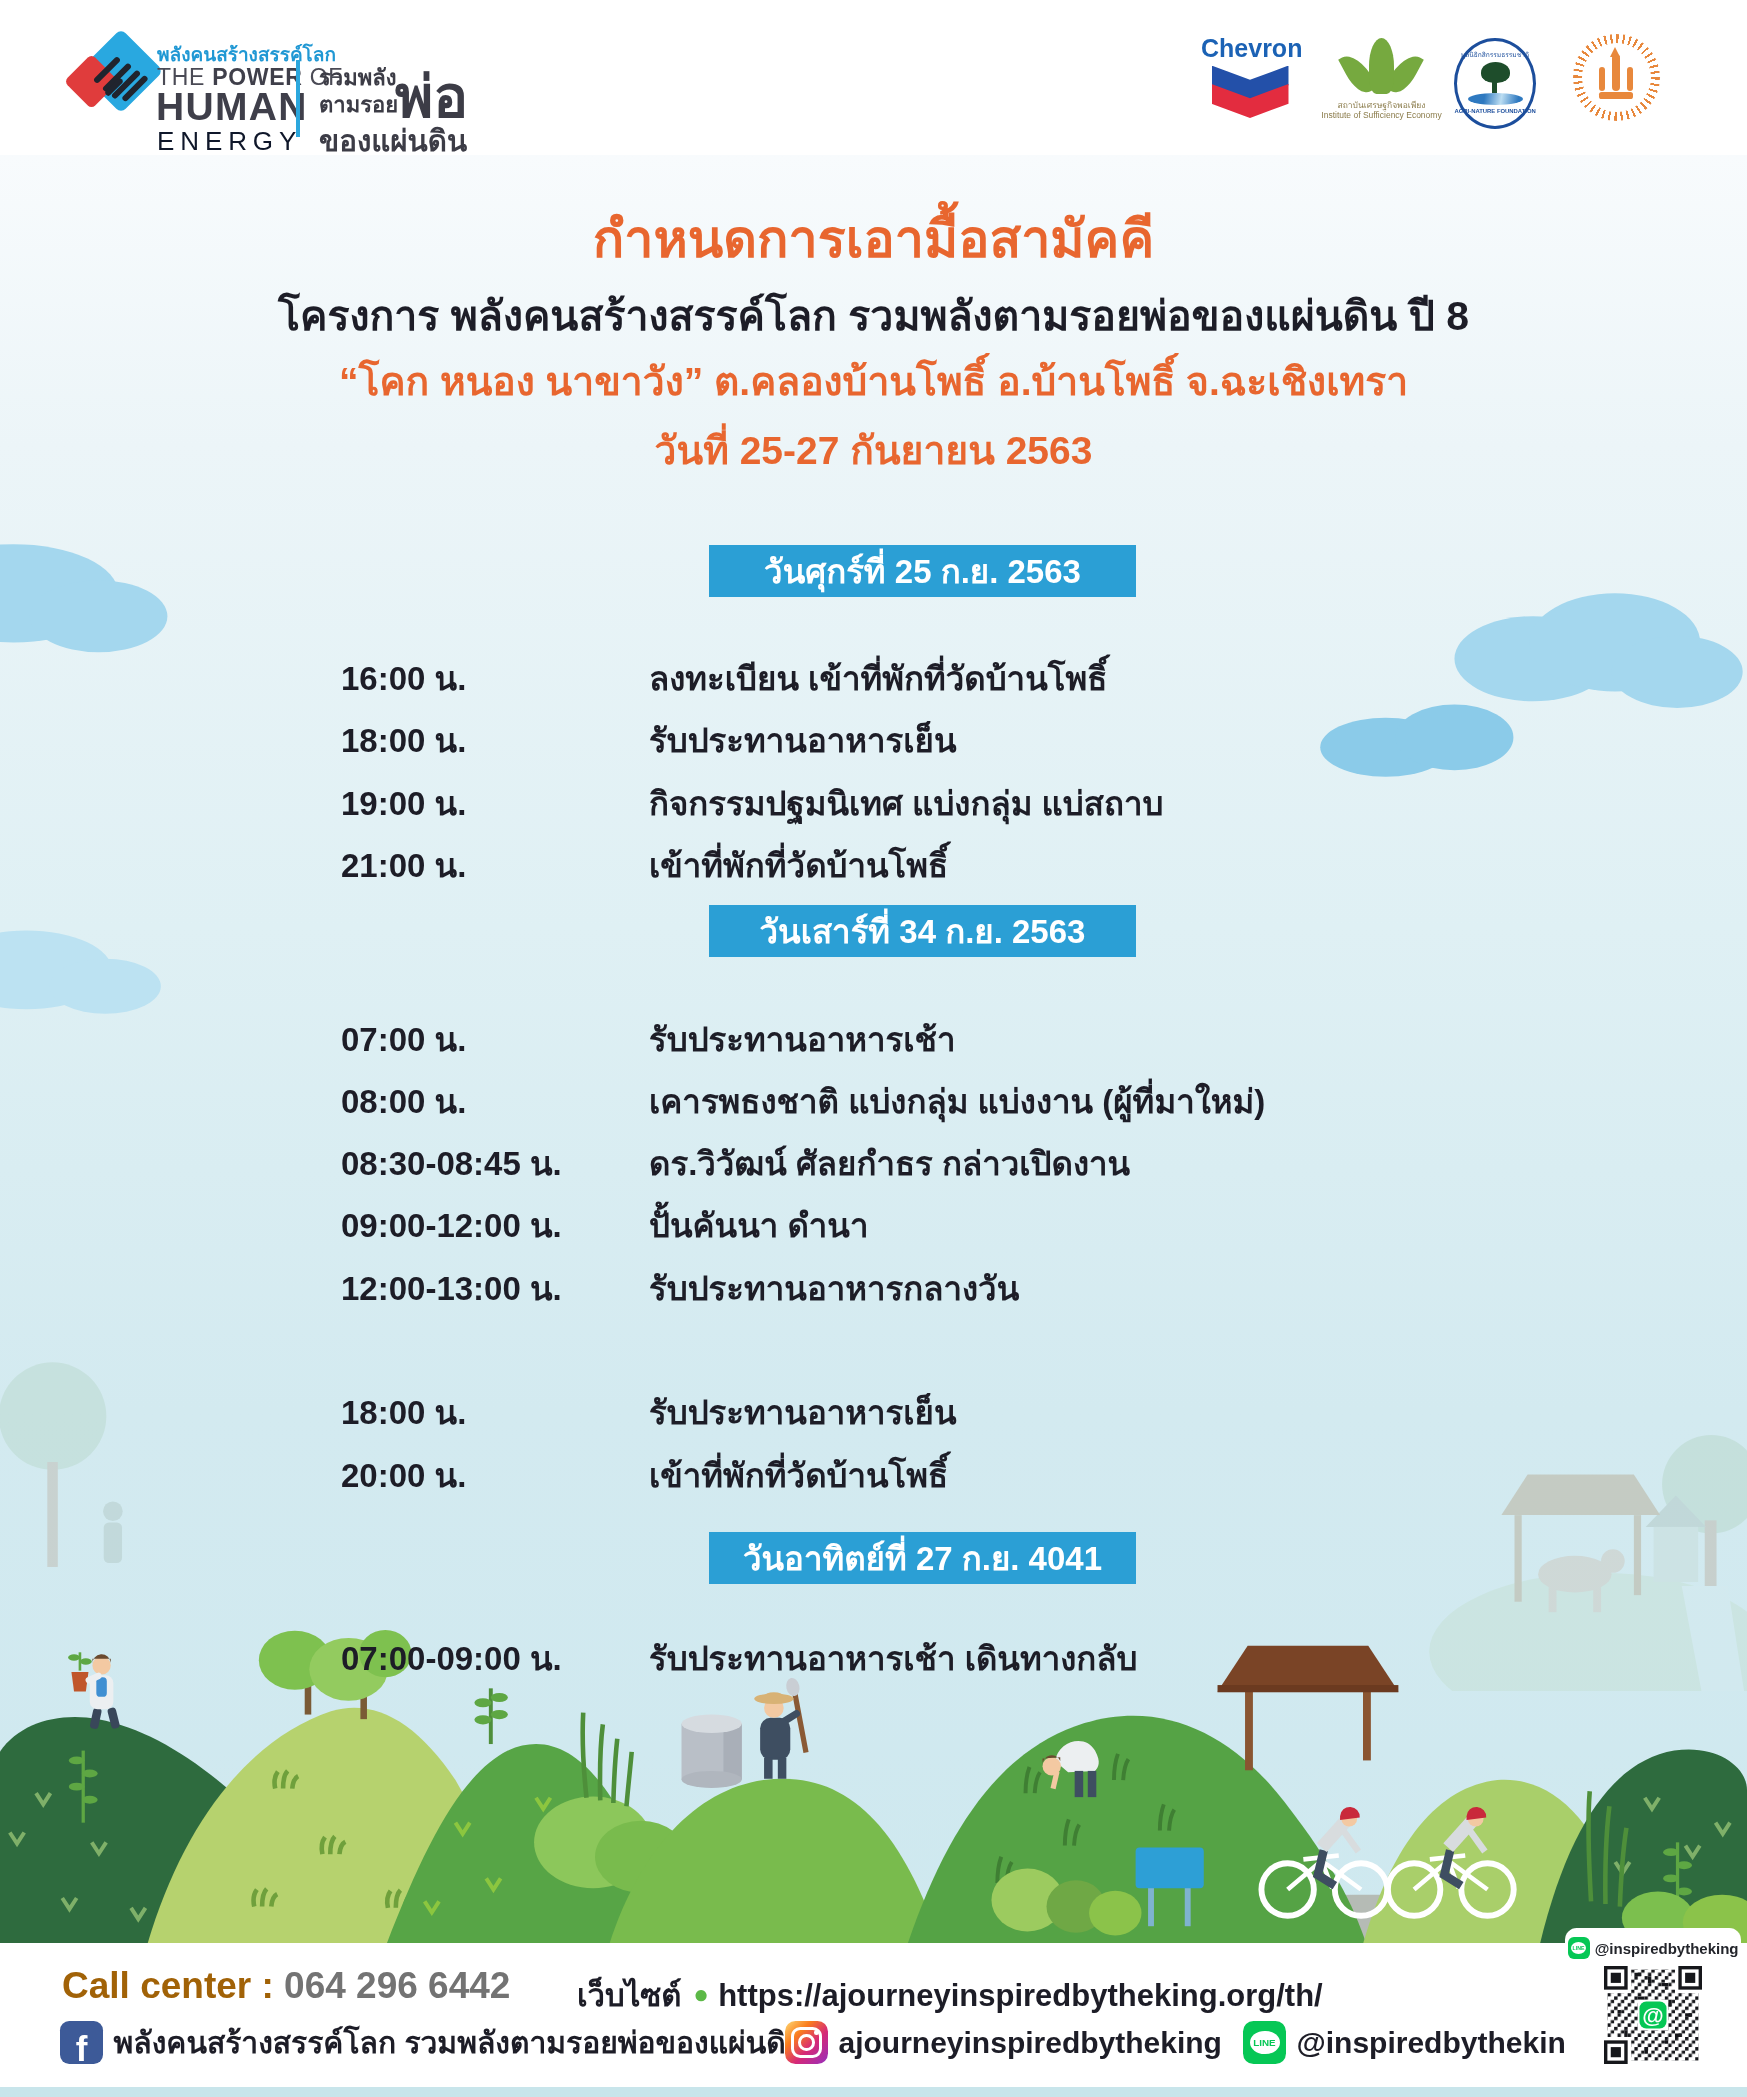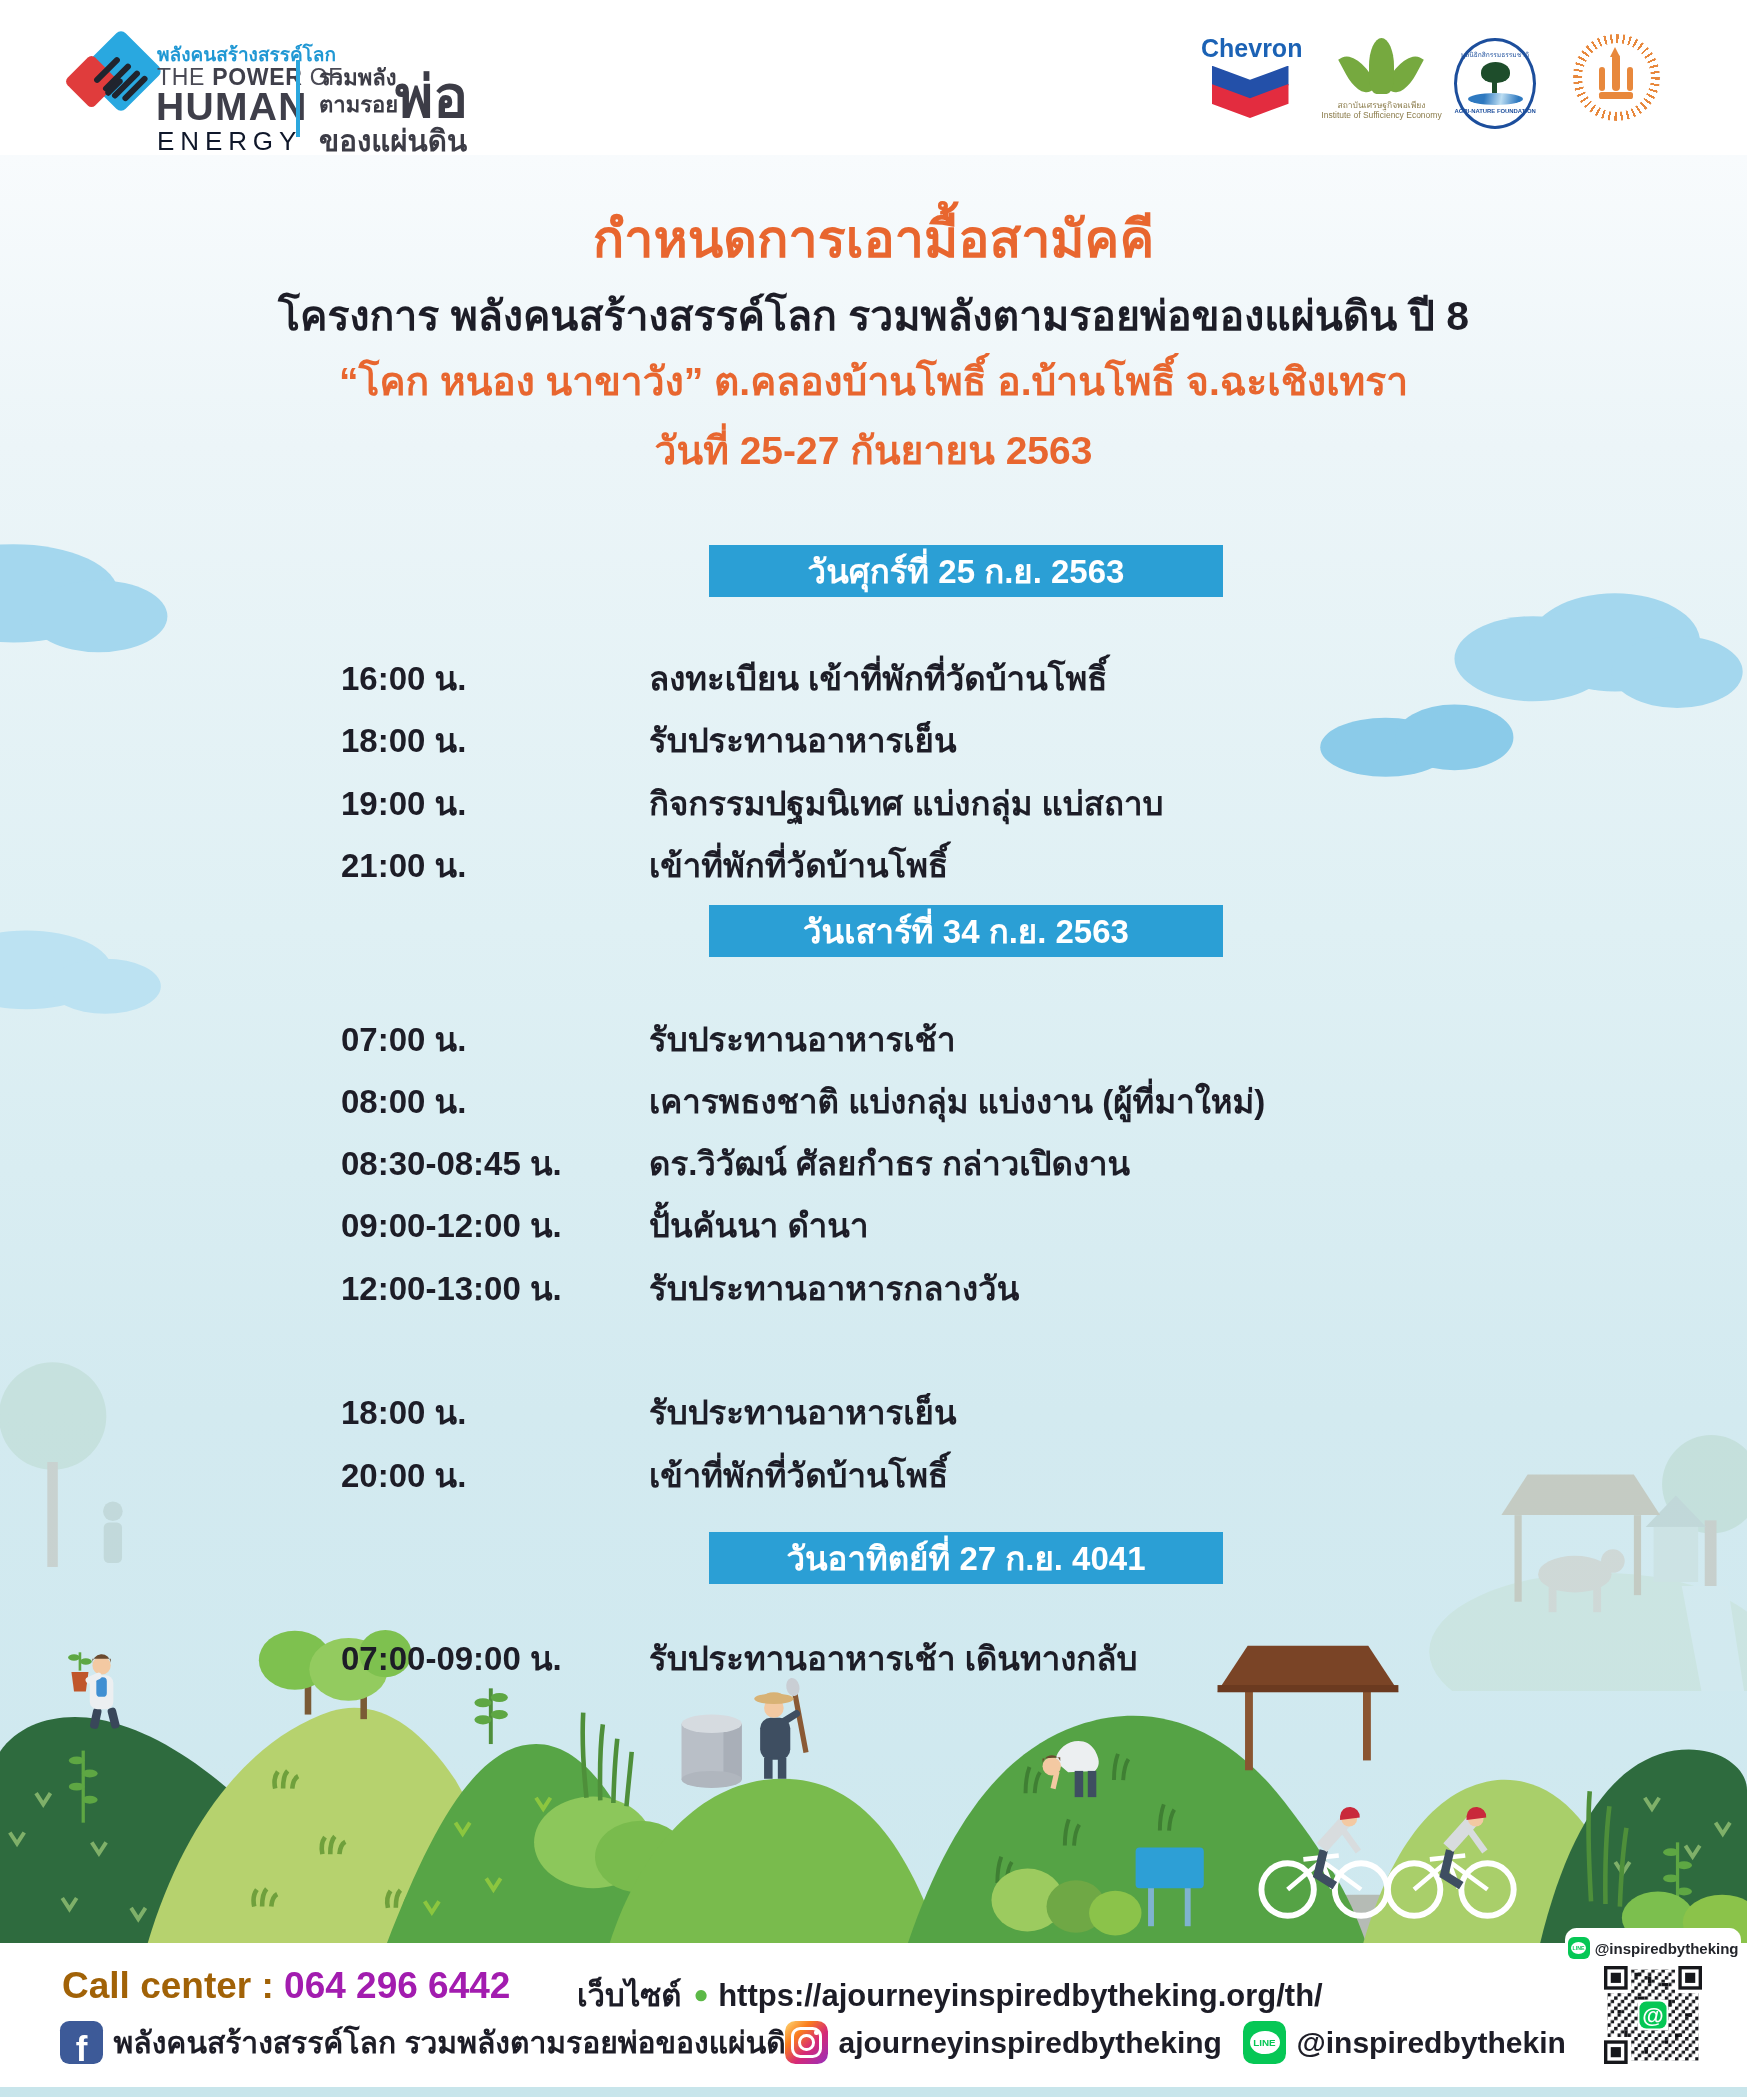--- a/index.html
+++ b/index.html
@@ -54,29 +54,29 @@
   .em-c3{position:absolute;left:54px;top:33px;width:5.9px;height:23.6px;background:#E8883C;border-radius:3.3px;}
   .em-base{position:absolute;left:26px;top:58px;width:34px;height:7.2px;background:#E8883C;border-radius:2.6px;}
   .em-tip{position:absolute;left:37px;top:7.9px;width:0;height:0;border:5.9px solid rgba(0,0,0,0);border-bottom:10.5px solid #E8883C;}
   
   .center{position:absolute;left:0;width:1747px;text-align:center;font-weight:700;z-index:6;white-space:nowrap;}
   .main-title{top:197px;font-size:52px;color:#E8662F;font-weight:800;}
   .subtitle{top:283px;font-size:41px;color:#1D1D27;}
   .location{top:350px;font-size:39px;color:#E8662F;}
   .event-date{top:419px;font-size:39px;color:#E8662F;font-weight:800;}
   
-  .banner{position:absolute;left:709px;width:514px;height:52px;background:#2B9FD5;color:#fff;
+  .banner{position:absolute;left:709px;width:427px;height:52px;background:#2B9FD5;color:#fff;
           font-size:33px;font-weight:700;display:flex;align-items:center;justify-content:center;z-index:6;white-space:nowrap;}
   .row{position:absolute;left:0;width:1747px;height:47px;z-index:6;text-decoration:underline;}
   .row .time{position:absolute;left:341px;font-size:33px;font-weight:700;white-space:nowrap;}
   .row .act{position:absolute;left:649px;font-size:33px;font-weight:700;white-space:nowrap;}
   
   .callcenter{position:absolute;left:62px;top:1965px;font-size:37px;font-weight:800;z-index:8;white-space:nowrap;}
   .cc-label{color:#a16207;}
-  .cc-num{color:#a21caf;}
+  .cc-num{color:#737373;}
   .website{position:absolute;left:577px;top:1970px;font-size:31px;font-weight:700;z-index:8;white-space:nowrap;}
   .web-dot{color:#5CB947;font-size:26px;vertical-align:2.6px;padding:0 9.2px 0 11.8px;}
   .social{position:absolute;top:2021px;height:43px;z-index:8;display:flex;align-items:center;gap:10.5px;white-space:nowrap;}
   .social .txt{font-size:30px;font-weight:600;}
   .fb{width:43px;height:43px;background:#3D5A98;border-radius:9.2px;color:#fff;font-weight:800;font-size:35px;
       display:flex;align-items:flex-end;justify-content:center;overflow:hidden;}
   .fb span{margin-bottom:-5.2px;}
   .ig{width:43px;height:43px;border-radius:10.5px;position:relative;
       background:linear-gradient(135deg,#FEDA75 0%,#FA7E1E 30%,#D62976 60%,#962FBF 100%);}
   .ig .frame{position:absolute;inset:5.9px;border:3.3px solid #fff;border-radius:9.2px;}

